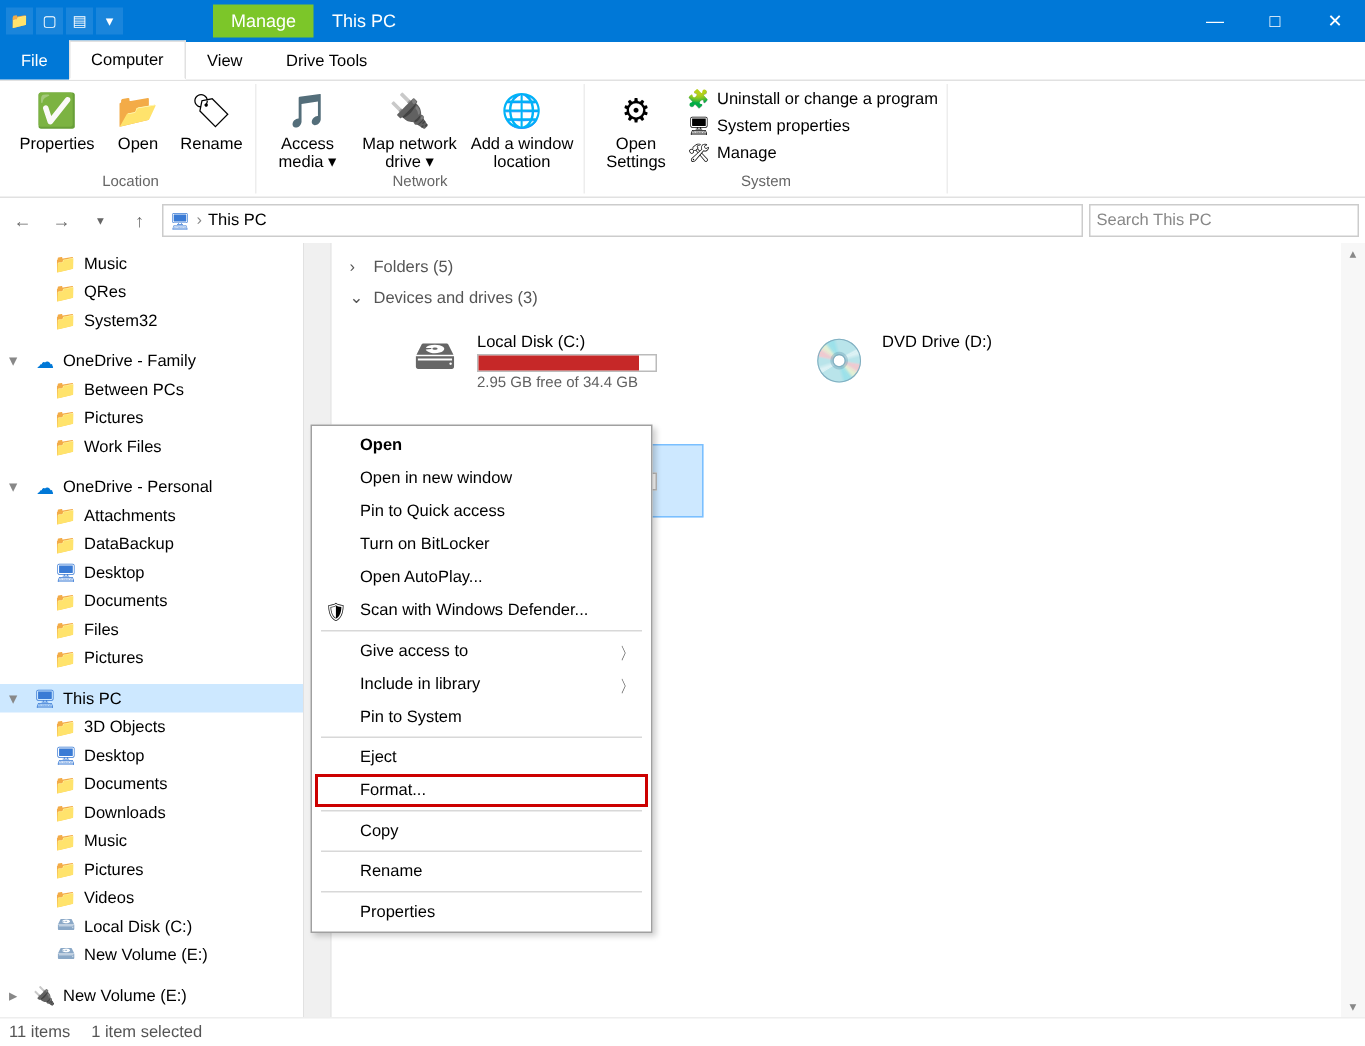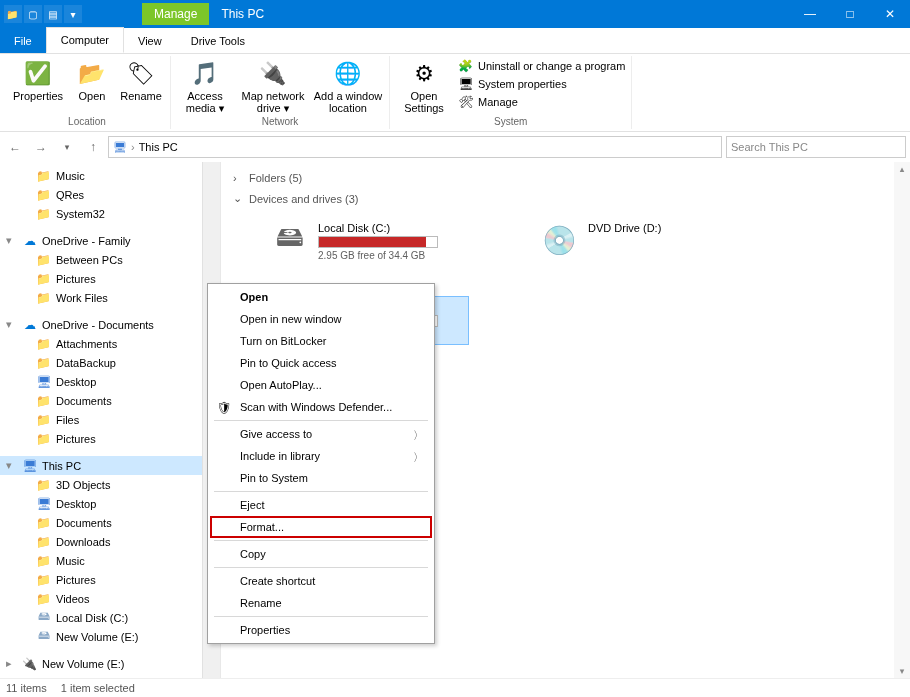--- a/index.html
+++ b/index.html
@@ -219,21 +219,21 @@
       </div>
       <div class="tree-item" style="padding-left: 20px;">
         <span class="caret"></span>
         <span class="ico folder">📁</span>
         <span>Work Files</span>
       </div>
       <div style="height: 8px;"></div>
       <div class="tree-item" style="padding-left: 6px;">
         <span class="caret">▾</span>
         <span class="ico cloud">☁</span>
-        <span>OneDrive - Documents</span>
+        <span>OneDrive - Personal</span>
       </div>
       <div class="tree-item" style="padding-left: 20px;">
         <span class="caret"></span>
         <span class="ico folder">📁</span>
         <span>Attachments</span>
       </div>
       <div class="tree-item" style="padding-left: 20px;">
         <span class="caret"></span>
         <span class="ico folder">📁</span>
         <span>DataBackup</span>
@@ -366,35 +366,34 @@
     <div class="rightscroll">
         <span>▴</span>
         <span>▾</span>
       </div>
   </div>
 </div>
 
 <div class="ctxmenu" id="ctxmenu">
     <div class="mi" style="font-weight: 600;"><span>Open</span></div>
     <div class="mi"><span>Open in new window</span></div>
+    <div class="mi"><span>Pin to Quick access</span></div>
     <div class="mi"><span>Turn on BitLocker</span></div>
-    <div class="mi"><span>Pin to Quick access</span></div>
     <div class="mi"><span>Open AutoPlay...</span></div>
     <div class="mi"><span class="mico">🛡</span><span>Scan with Windows Defender...</span></div>
     <div class="sep"></div>
     <div class="mi"><span>Give access to</span><span class="sub">〉</span></div>
     <div class="mi"><span>Include in library</span><span class="sub">〉</span></div>
     <div class="mi"><span>Pin to System</span></div>
     <div class="sep"></div>
     <div class="mi"><span>Eject</span></div>
     <div class="mi hl"><span>Format...</span></div>
     <div class="sep"></div>
     <div class="mi"><span>Copy</span></div>
     <div class="sep"></div>
-    <div class="mi"><span>Create shortcut</span></div>
     <div class="mi"><span>Rename</span></div>
     <div class="sep"></div>
     <div class="mi"><span>Properties</span></div>
   </div>
 
 <div class="status">
   <span>11 items</span>
   <span>1 item selected</span>
 </div>
 

